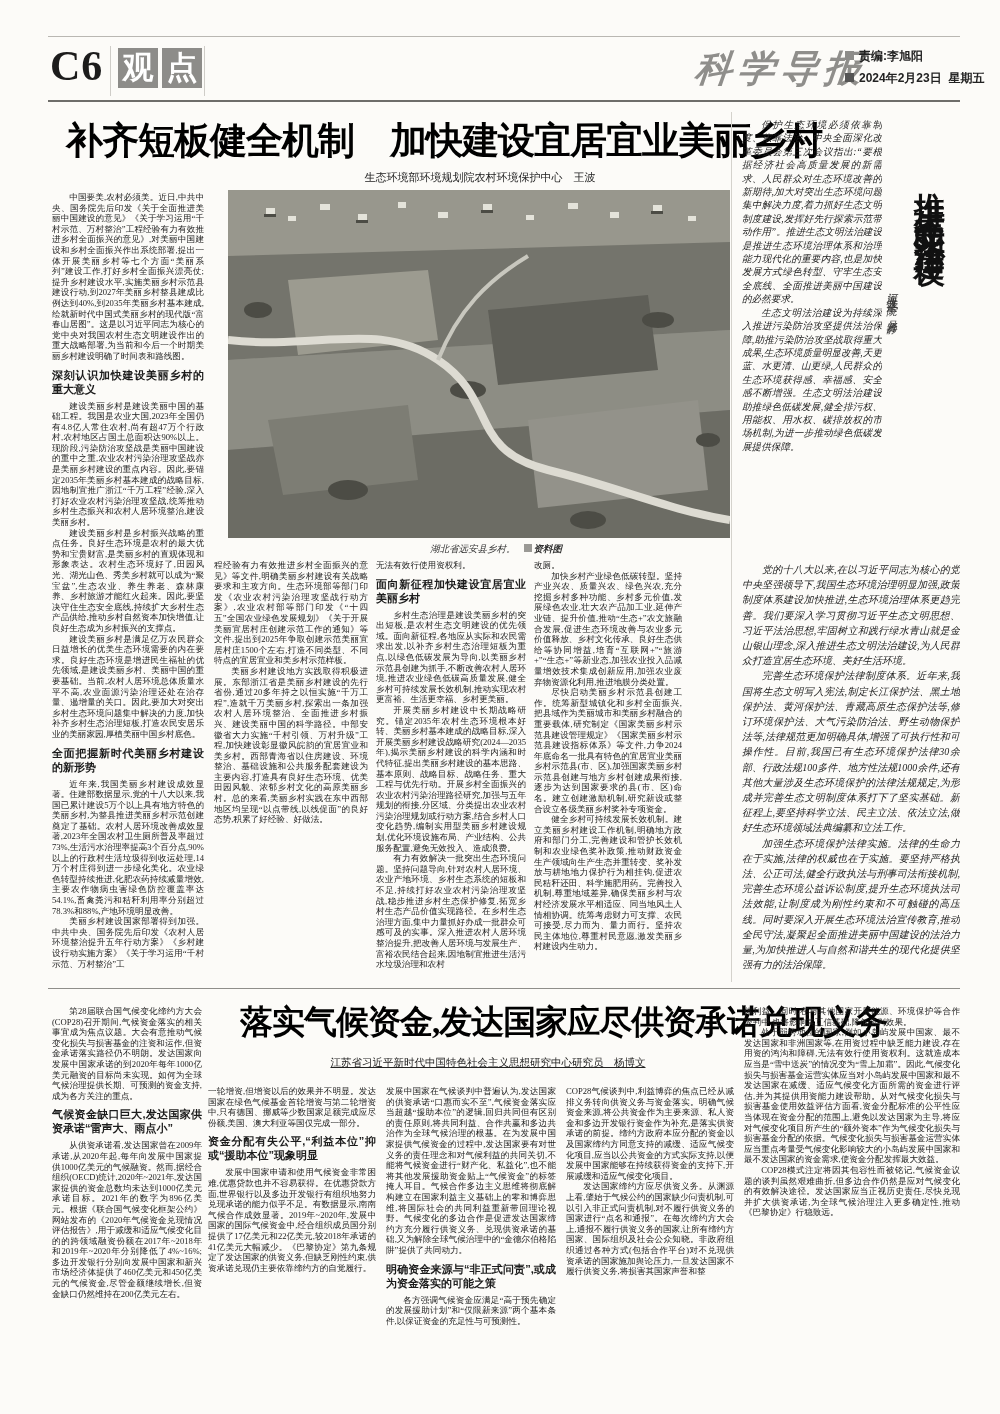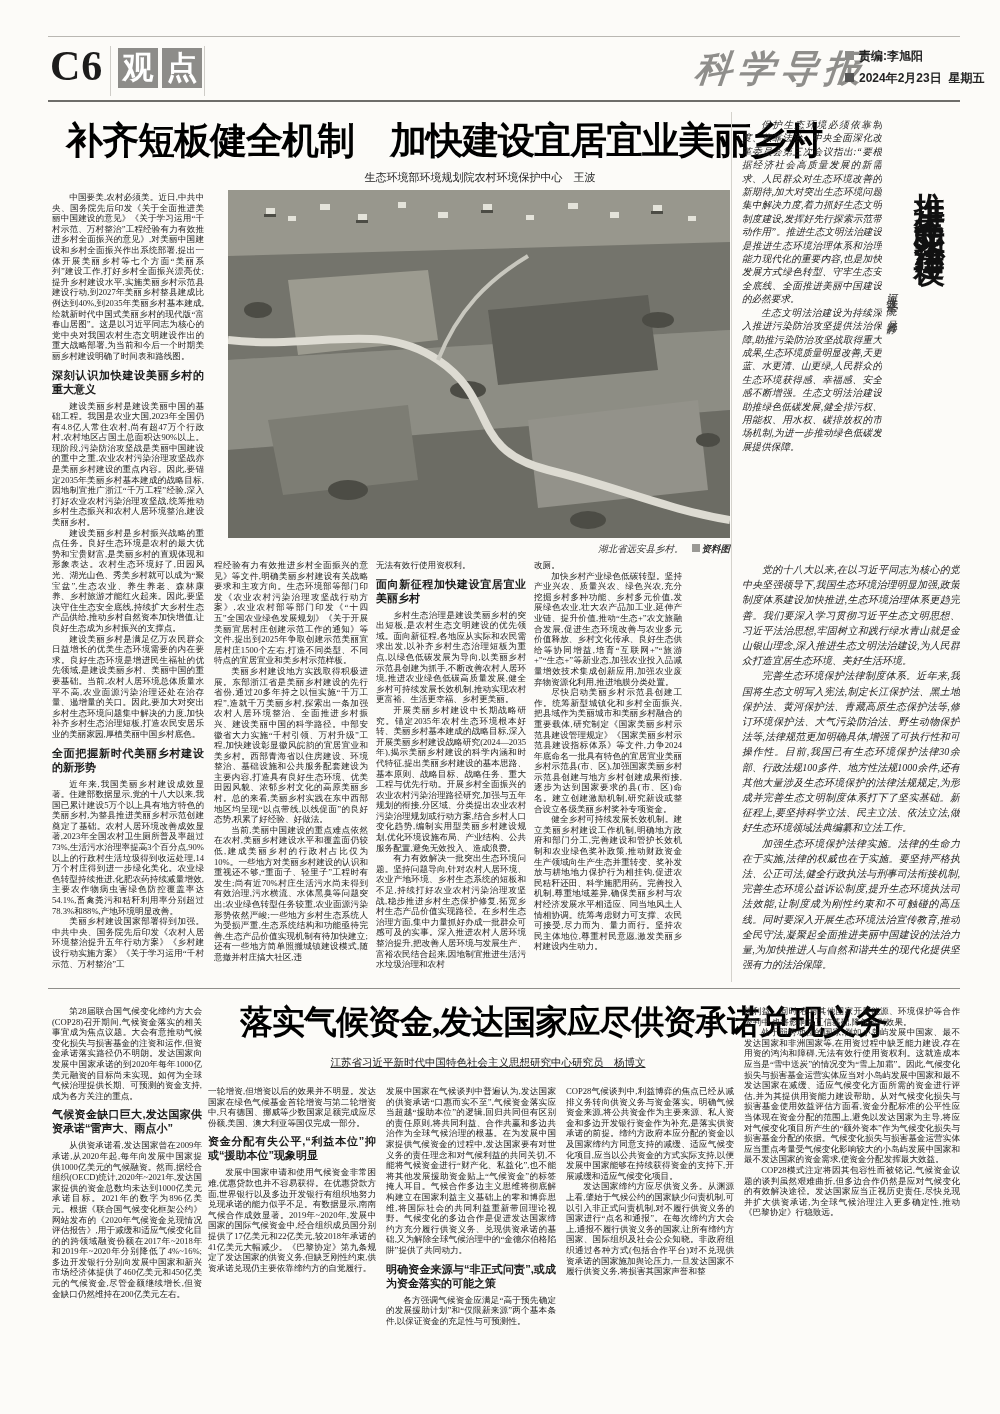--- a/index.html
+++ b/index.html
@@ -19,21 +19,21 @@
   .hdr-info .sq.dark{background:#555;}
   
   .headline{font-family:"Liberation Sans","DejaVu Sans",sans-serif;font-weight:bold;font-size:37px;
             letter-spacing:-1px;white-space:nowrap;color:#000;}
   .byline{font-size:11px;text-align:center;color:#222;}
   .col{overflow:hidden;text-align:justify;}
   .col .para,.col .cont{margin:0;font-size:8.6px;line-height:10.6px;}
   .col .para{text-indent:2em;}
   .col .sub{margin:6px 0 5px 0;font-size:11px;line-height:14px;font-weight:bold;
             font-family:"Liberation Sans","DejaVu Sans",sans-serif;text-indent:0;}
-  .photo-caption{font-size:9.5px;font-style:italic;color:#333;text-align:right;}
+  .photo-caption{font-size:9.5px;font-style:italic;color:#333;}
   .photo-caption .sq{display:inline-block;width:8px;height:8px;background:#9a9995;margin:0 2px 0 8px;}
   
   .sb-text{overflow:hidden;text-align:justify;}
   .sb-text p{margin:0;font-size:9.6px;line-height:13.4px;font-style:italic;text-indent:2em;}
   .sb-bottom p{font-size:10px;line-height:15.2px;}
   .v-title{writing-mode:vertical-rl;font-family:"Liberation Sans","DejaVu Sans",sans-serif;
            font-weight:bold;font-size:31px;letter-spacing:7px;color:#111;}
   .v-author{writing-mode:vertical-rl;font-size:10.5px;font-style:italic;color:#333;letter-spacing:2px;}
   
   .b-headline{font-family:"Liberation Serif","DejaVu Serif",serif;font-weight:900;font-size:33px;
@@ -117,21 +117,20 @@
       <p class="para">建设美丽乡村是建设美丽中国的基础工程。我国是农业大国,2023年全国仍有4.8亿人常住农村,尚有超47万个行政村,农村地区占国土总面积达90%以上。现阶段,污染防治攻坚战是美丽中国建设的重中之重,农业农村污染治理攻坚战亦是美丽乡村建设的重点内容。因此,要锚定2035年美丽乡村基本建成的战略目标,因地制宜推广浙江“千万工程”经验,深入打好农业农村污染治理攻坚战,统筹推动乡村生态振兴和农村人居环境整治,建设美丽乡村。</p>
       <p class="para">建设美丽乡村是乡村振兴战略的重点任务。良好生态环境是农村的最大优势和宝贵财富,是美丽乡村的直观体现和形象表达。农村生态环境好了,田园风光、湖光山色、秀美乡村就可以成为“聚宝盆”,生态农业、养生养老、森林康养、乡村旅游才能红火起来。因此,要坚决守住生态安全底线,持续扩大乡村生态产品供给,推动乡村自然资本加快增值,让良好生态成为乡村振兴的支撑点。</p>
       <p class="para">建设美丽乡村是满足亿万农民群众日益增长的优美生态环境需要的内在要求。良好生态环境是增进民生福祉的优先领域,是建设美丽乡村、美丽中国的重要基础。当前,农村人居环境总体质量水平不高,农业面源污染治理还处在治存量、遏增量的关口。因此,要加大对突出乡村生态环境问题集中解决的力度,加快补齐乡村生态治理短板,打造农民安居乐业的美丽家园,厚植美丽中国乡村底色。</p>
       <p class="sub">全面把握新时代美丽乡村建设的新形势</p>
       <p class="para">近年来,我国美丽乡村建设成效显著。住建部数据显示,党的十八大以来,我国已累计建设5万个以上具有地方特色的美丽乡村,为整县推进美丽乡村示范创建奠定了基础。农村人居环境改善成效显著,2023年全国农村卫生厕所普及率超过73%,生活污水治理率提高3个百分点,90%以上的行政村生活垃圾得到收运处理,14万个村庄得到进一步绿化美化。农业绿色转型持续推进,化肥农药持续减量增效,主要农作物病虫害绿色防控覆盖率达54.1%,畜禽粪污和秸秆利用率分别超过78.3%和88%,产地环境明显改善。</p>
       <p class="para">美丽乡村建设国家部署得到加强。中共中央、国务院先后印发《农村人居环境整治提升五年行动方案》《乡村建设行动实施方案》《关于学习运用“千村示范、万村整治”工</p>
     </div>
   <div class="abs col" style="left:214px;top:560px;width:154px;height:422px;">
       <p class="cont">程经验有力有效推进乡村全面振兴的意见》等文件,明确美丽乡村建设有关战略要求和主攻方向。生态环境部等部门印发《农业农村污染治理攻坚战行动方案》,农业农村部等部门印发《“十四五”全国农业绿色发展规划》《关于开展美丽宜居村庄创建示范工作的通知》等文件,提出到2025年争取创建示范美丽宜居村庄1500个左右,打造不同类型、不同特点的宜居宜业和美乡村示范样板。</p>
       <p class="para">美丽乡村建设地方实践取得积极进展。东部浙江省是美丽乡村建设的先行省份,通过20多年持之以恒实施“千万工程”,造就千万美丽乡村,探索出一条加强农村人居环境整治、全面推进乡村振兴、建设美丽中国的科学路径。中部安徽省大力实施“千村引领、万村升级”工程,加快建设彰显徽风皖韵的宜居宜业和美乡村。西部青海省以住房建设、环境整治、基础设施和公共服务配套建设为主要内容,打造具有良好生态环境、优美田园风貌、浓郁乡村文化的高原美丽乡村。总的来看,美丽乡村实践在东中西部地区均呈现“以点带线,以线促面”的良好态势,积累了好经验、好做法。</p>
-      <p class="para">当前,美丽中国建设的重点难点依然在农村,美丽乡村建设水平和覆盖面仍较低,建成美丽乡村的行政村占比仅为10%。一些地方对美丽乡村建设的认识和重视还不够,“重面子、轻里子”工程时有发生;尚有近70%村庄生活污水尚未得到有效治理,污水横流、水体黑臭等问题突出;农业绿色转型任务较重,农业面源污染形势依然严峻;一些地方乡村生态系统人为受损严重,生态系统结构和功能亟待完善,生态产品价值实现机制有待加快建立;还有一些地方简单照搬城镇建设模式,随意撤并村庄搞大社区,违</p>
     </div>
   <div class="abs col" style="left:376px;top:560px;width:150px;height:422px;">
       <p class="cont">无法有效行使用资权利。</p>
       <p class="sub">面向新征程加快建设宜居宜业美丽乡村</p>
       <p class="para">乡村生态治理是建设美丽乡村的突出短板,是农村生态文明建设的优先领域。面向新征程,各地应从实际和农民需求出发,以补齐乡村生态治理短板为重点,以绿色低碳发展为导向,以美丽乡村示范县创建为抓手,不断改善农村人居环境,推进农业绿色低碳高质量发展,健全乡村可持续发展长效机制,推动实现农村更富裕、生活更幸福、乡村更美丽。</p>
       <p class="para">开展美丽乡村建设中长期战略研究。锚定2035年农村生态环境根本好转、美丽乡村基本建成的战略目标,深入开展美丽乡村建设战略研究(2024—2035年),揭示美丽乡村建设的科学内涵和时代特征,提出美丽乡村建设的基本思路、基本原则、战略目标、战略任务、重大工程与优先行动。开展乡村全面振兴的农业农村污染治理路径研究,加强与五年规划的衔接,分区域、分类提出农业农村污染治理规划或行动方案,结合乡村人口变化趋势,编制实用型美丽乡村建设规划,优化环境设施布局、产业结构、公共服务配置,避免无效投入、造成浪费。</p>
       <p class="para">有力有效解决一批突出生态环境问题。坚持问题导向,针对农村人居环境、农业产地环境、乡村生态系统的短板和不足,持续打好农业农村污染治理攻坚战,稳步推进乡村生态保护修复,拓宽乡村生态产品价值实现路径。在乡村生态治理方面,集中力量抓好办成一批群众可感可及的实事。深入推进农村人居环境整治提升,把改善人居环境与发展生产、富裕农民结合起来,因地制宜推进生活污水垃圾治理和农村</p>
     </div>
   <div class="abs col" style="left:534px;top:560px;width:148px;height:422px;">
       <p class="cont">改厕。</p>

